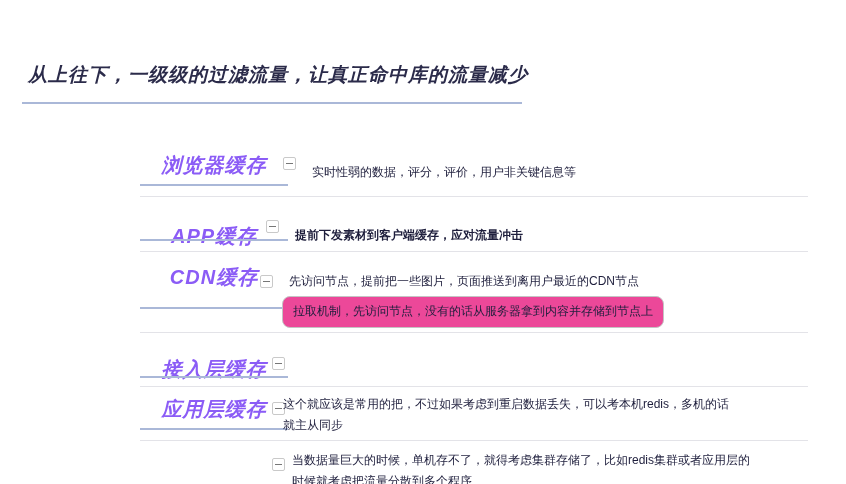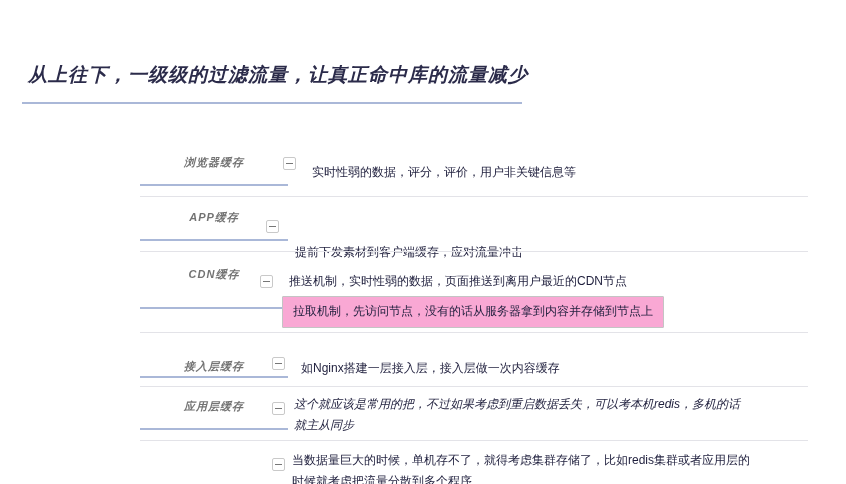--- a/index.html
+++ b/index.html
@@ -41,24 +41,24 @@
     height: 2px;
     background: #aab8d8;
   }
   .label-wrap {
     position: absolute;
     left: 140px;
     width: 148px;
     text-align: center;
   }
   .label {
-    font-size: 11px;
+    font-size: 20px;
     font-weight: bold;
     font-style: italic;
-    color: #737373;
+    color: #8b5cf6;
     letter-spacing: 1px;
     white-space: nowrap;
     display: inline-block;
   }
   .label-underline {
     position: absolute;
     left: 140px;
     width: 148px;
     height: 2px;
     background: #aab8d8;
@@ -83,23 +83,23 @@
   }
   .desc {
     position: absolute;
     font-size: 12px;
     line-height: 21px;
     color: #1e1e3c;
     white-space: pre-line;
   }
   .desc.boxed {
     border: 1px solid #c4c4c4;
-    background: #f9a8d4;
+    background: #ec4899;
     padding: 4px 10px 5px 10px;
-    border-radius: 1px;
+    border-radius: 8px;
   }
   .sep {
     position: absolute;
     left: 140px;
     width: 668px;
     height: 1px;
     background: #e3e3e8;
   }
 </style>
 </head>
@@ -111,51 +111,50 @@
   <div class="title-underline"></div>
 
   <div class="label-wrap" style="top:108px;">
     <span class="label">浏览器缓存</span>
   </div>
   <div class="label-underline" style="top:140px;"></div>
   <div class="minus" style="left:283px; top:113px;"></div>
   <div class="desc" style="left:312px; top:118px;">实时性弱的数据，评分，评价，用户非关键信息等</div>
   <div class="sep" style="top:152px;"></div>
 
-  <div class="label-wrap" style="top:163px;">
+  <div class="label-wrap" style="top:179px;">
     <span class="label">APP缓存</span>
   </div>
   <div class="label-underline" style="top:195px;"></div>
   <div class="minus" style="left:266px; top:176px;"></div>
-  <div class="desc" style="left:295px; top:198px;">提前下发素材到客户端缓存，应对流量冲击</div>
+  <div class="desc" style="left:295px; top:181px;font-weight:bold;">提前下发素材到客户端缓存，应对流量冲击</div>
   <div class="sep" style="top:207px;"></div>
 
   <div class="label-wrap" style="top:220px;">
     <span class="label">CDN缓存</span>
   </div>
   <div class="label-underline" style="top:263px;"></div>
   <div class="minus" style="left:260px; top:231px;"></div>
-  <div class="desc" style="left:289px; top:227px;">推送机制，实时性弱的数据，页面推送到离用户最近的CDN节点</div>
+  <div class="desc" style="left:289px; top:227px;">先访问节点，提前把一些图片，页面推送到离用户最近的CDN节点</div>
   <div class="desc boxed" style="left:282px; top:252px;">拉取机制，先访问节点，没有的话从服务器拿到内容并存储到节点上</div>
   <div class="sep" style="top:288px;"></div>
 
   <div class="label-wrap" style="top:312px;">
     <span class="label">接入层缓存</span>
   </div>
   <div class="label-underline" style="top:332px;"></div>
   <div class="minus" style="left:272px; top:313px;"></div>
-  <div class="desc" style="left:301px; top:314px;">如Nginx搭建一层接入层，接入层做一次内容缓存</div>
   <div class="sep" style="top:342px;"></div>
 
   <div class="label-wrap" style="top:352px;text-align:center;">
     <span class="label">应用层缓存</span>
   </div>
   <div class="label-underline" style="top:384px;"></div>
   <div class="minus" style="left:272px; top:358px;"></div>
-  <div class="desc" style="left:294px; top:350px;font-style:italic;">这个就应该是常用的把，不过如果考虑到重启数据丢失，可以考本机redis，多机的话
+  <div class="desc" style="left:283px; top:350px;">这个就应该是常用的把，不过如果考虑到重启数据丢失，可以考本机redis，多机的话
 就主从同步</div>
   <div class="sep" style="top:396px;"></div>
 
   <div class="label-underline" style="top:440px;"></div>
   <div class="minus" style="left:272px; top:414px;"></div>
   <div class="desc" style="left:292px; top:406px;">当数据量巨大的时候，单机存不了，就得考虑集群存储了，比如redis集群或者应用层的
 时候就考虑把流量分散到多个程序</div>
   <div class="sep" style="top:458px;"></div>
 
 </div>

